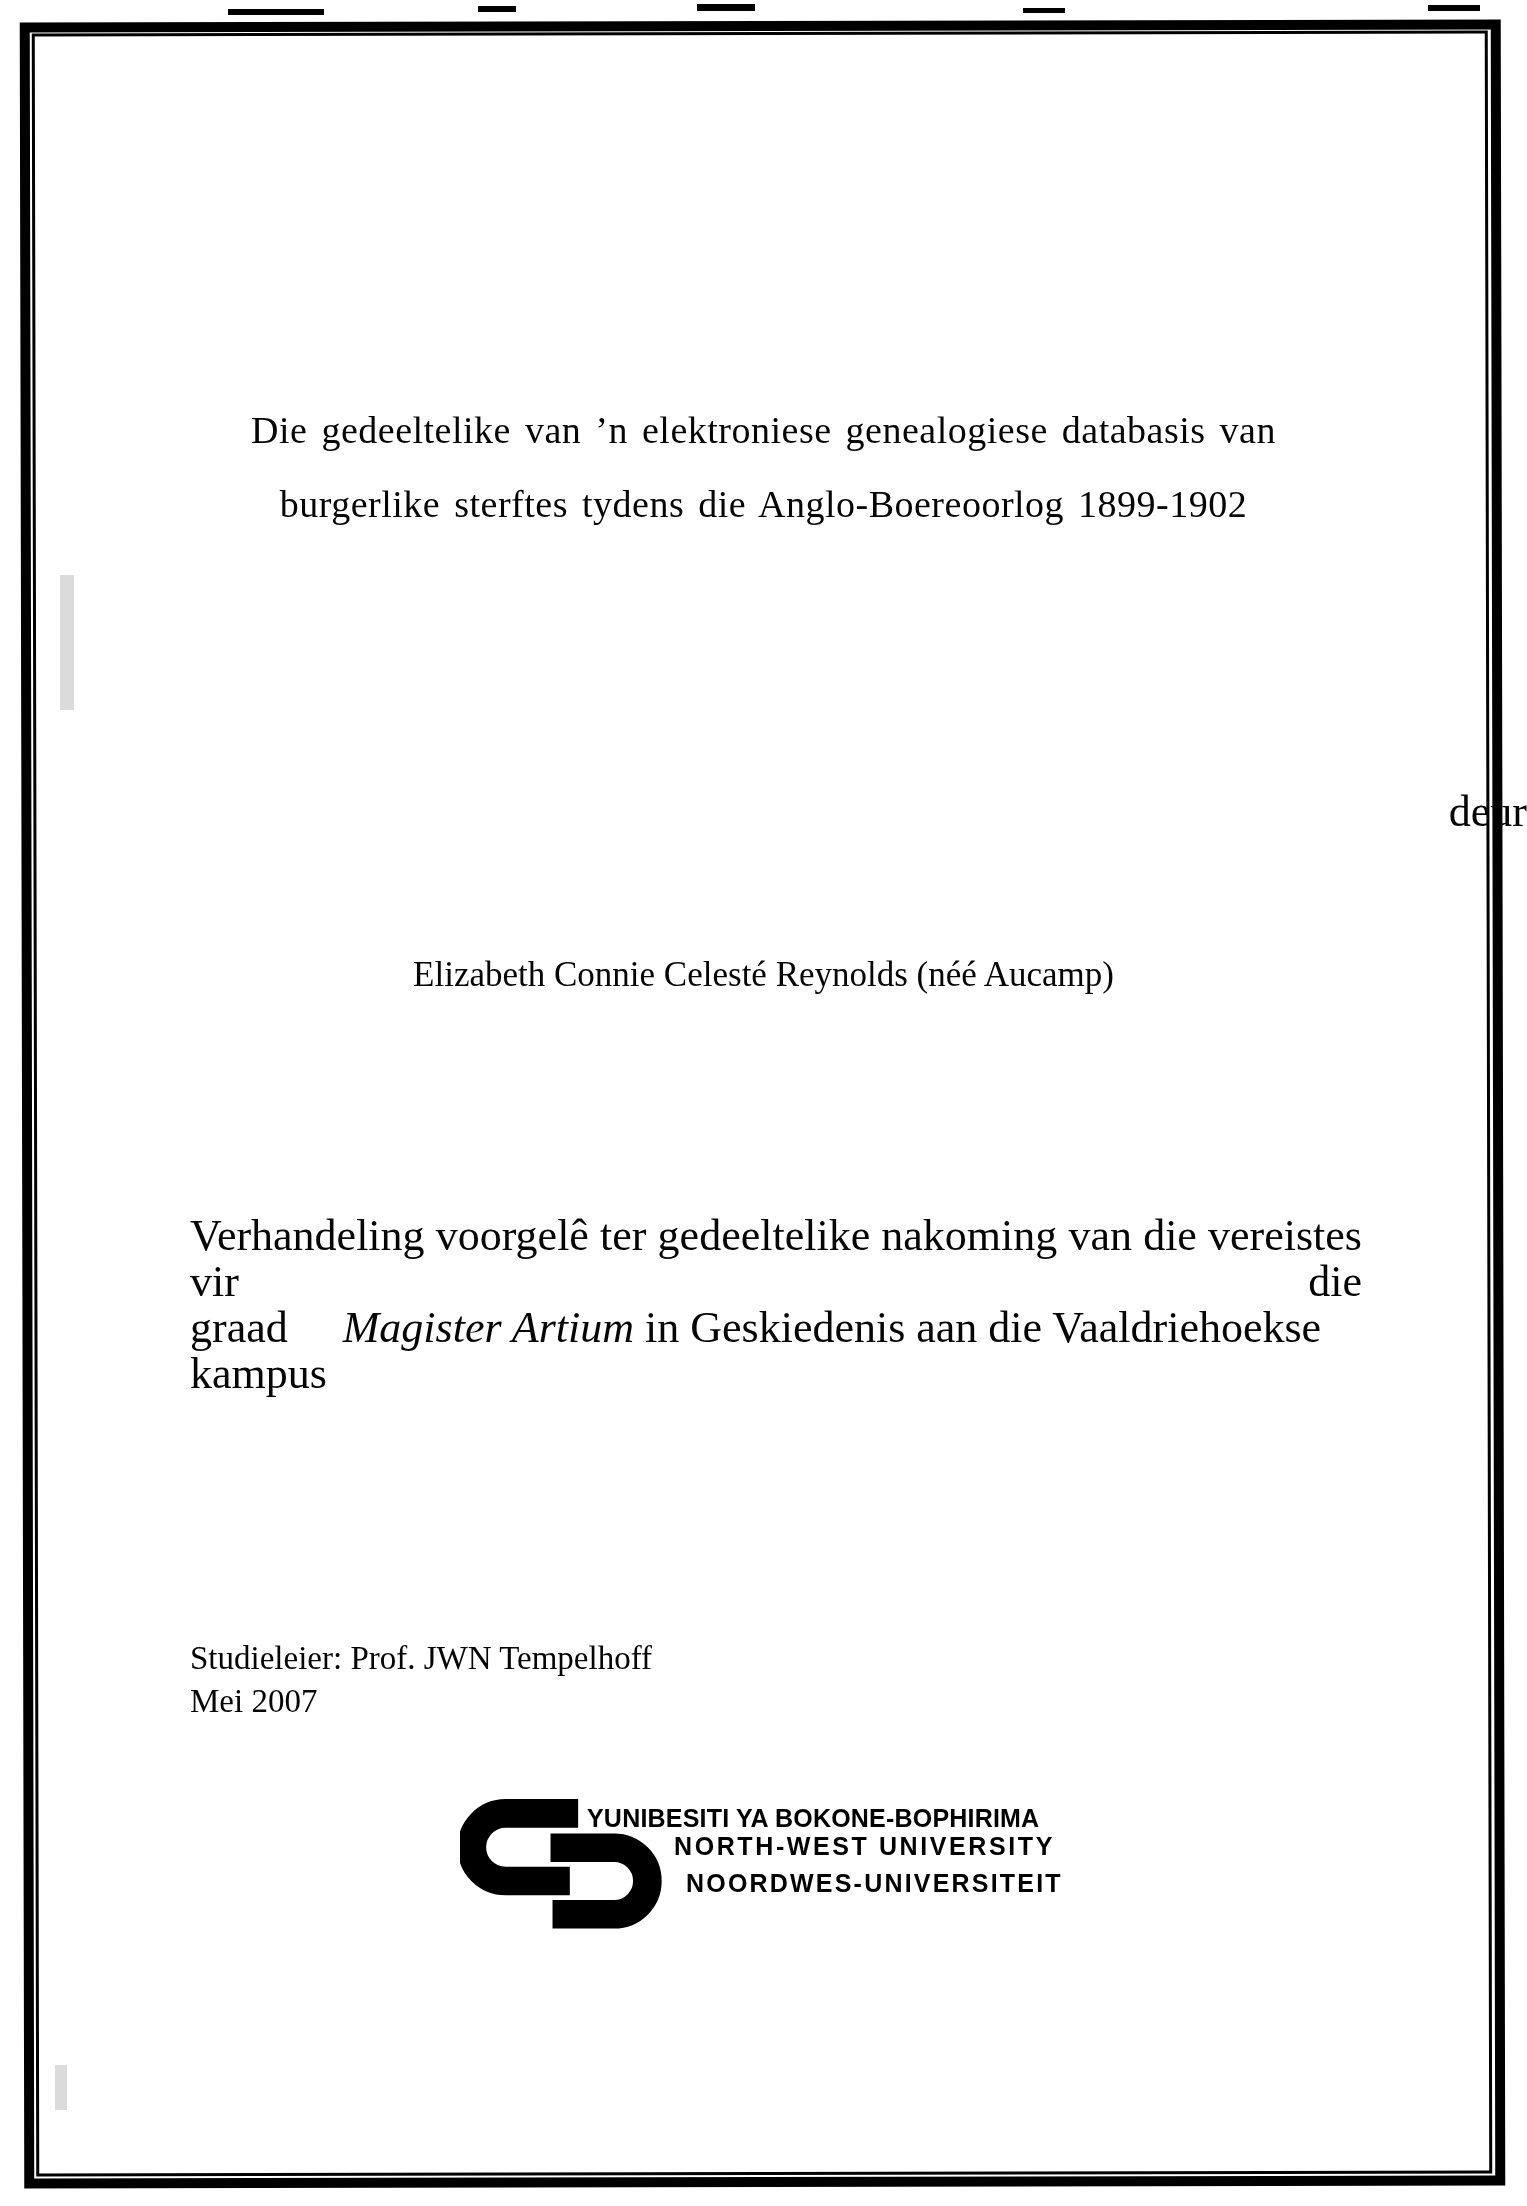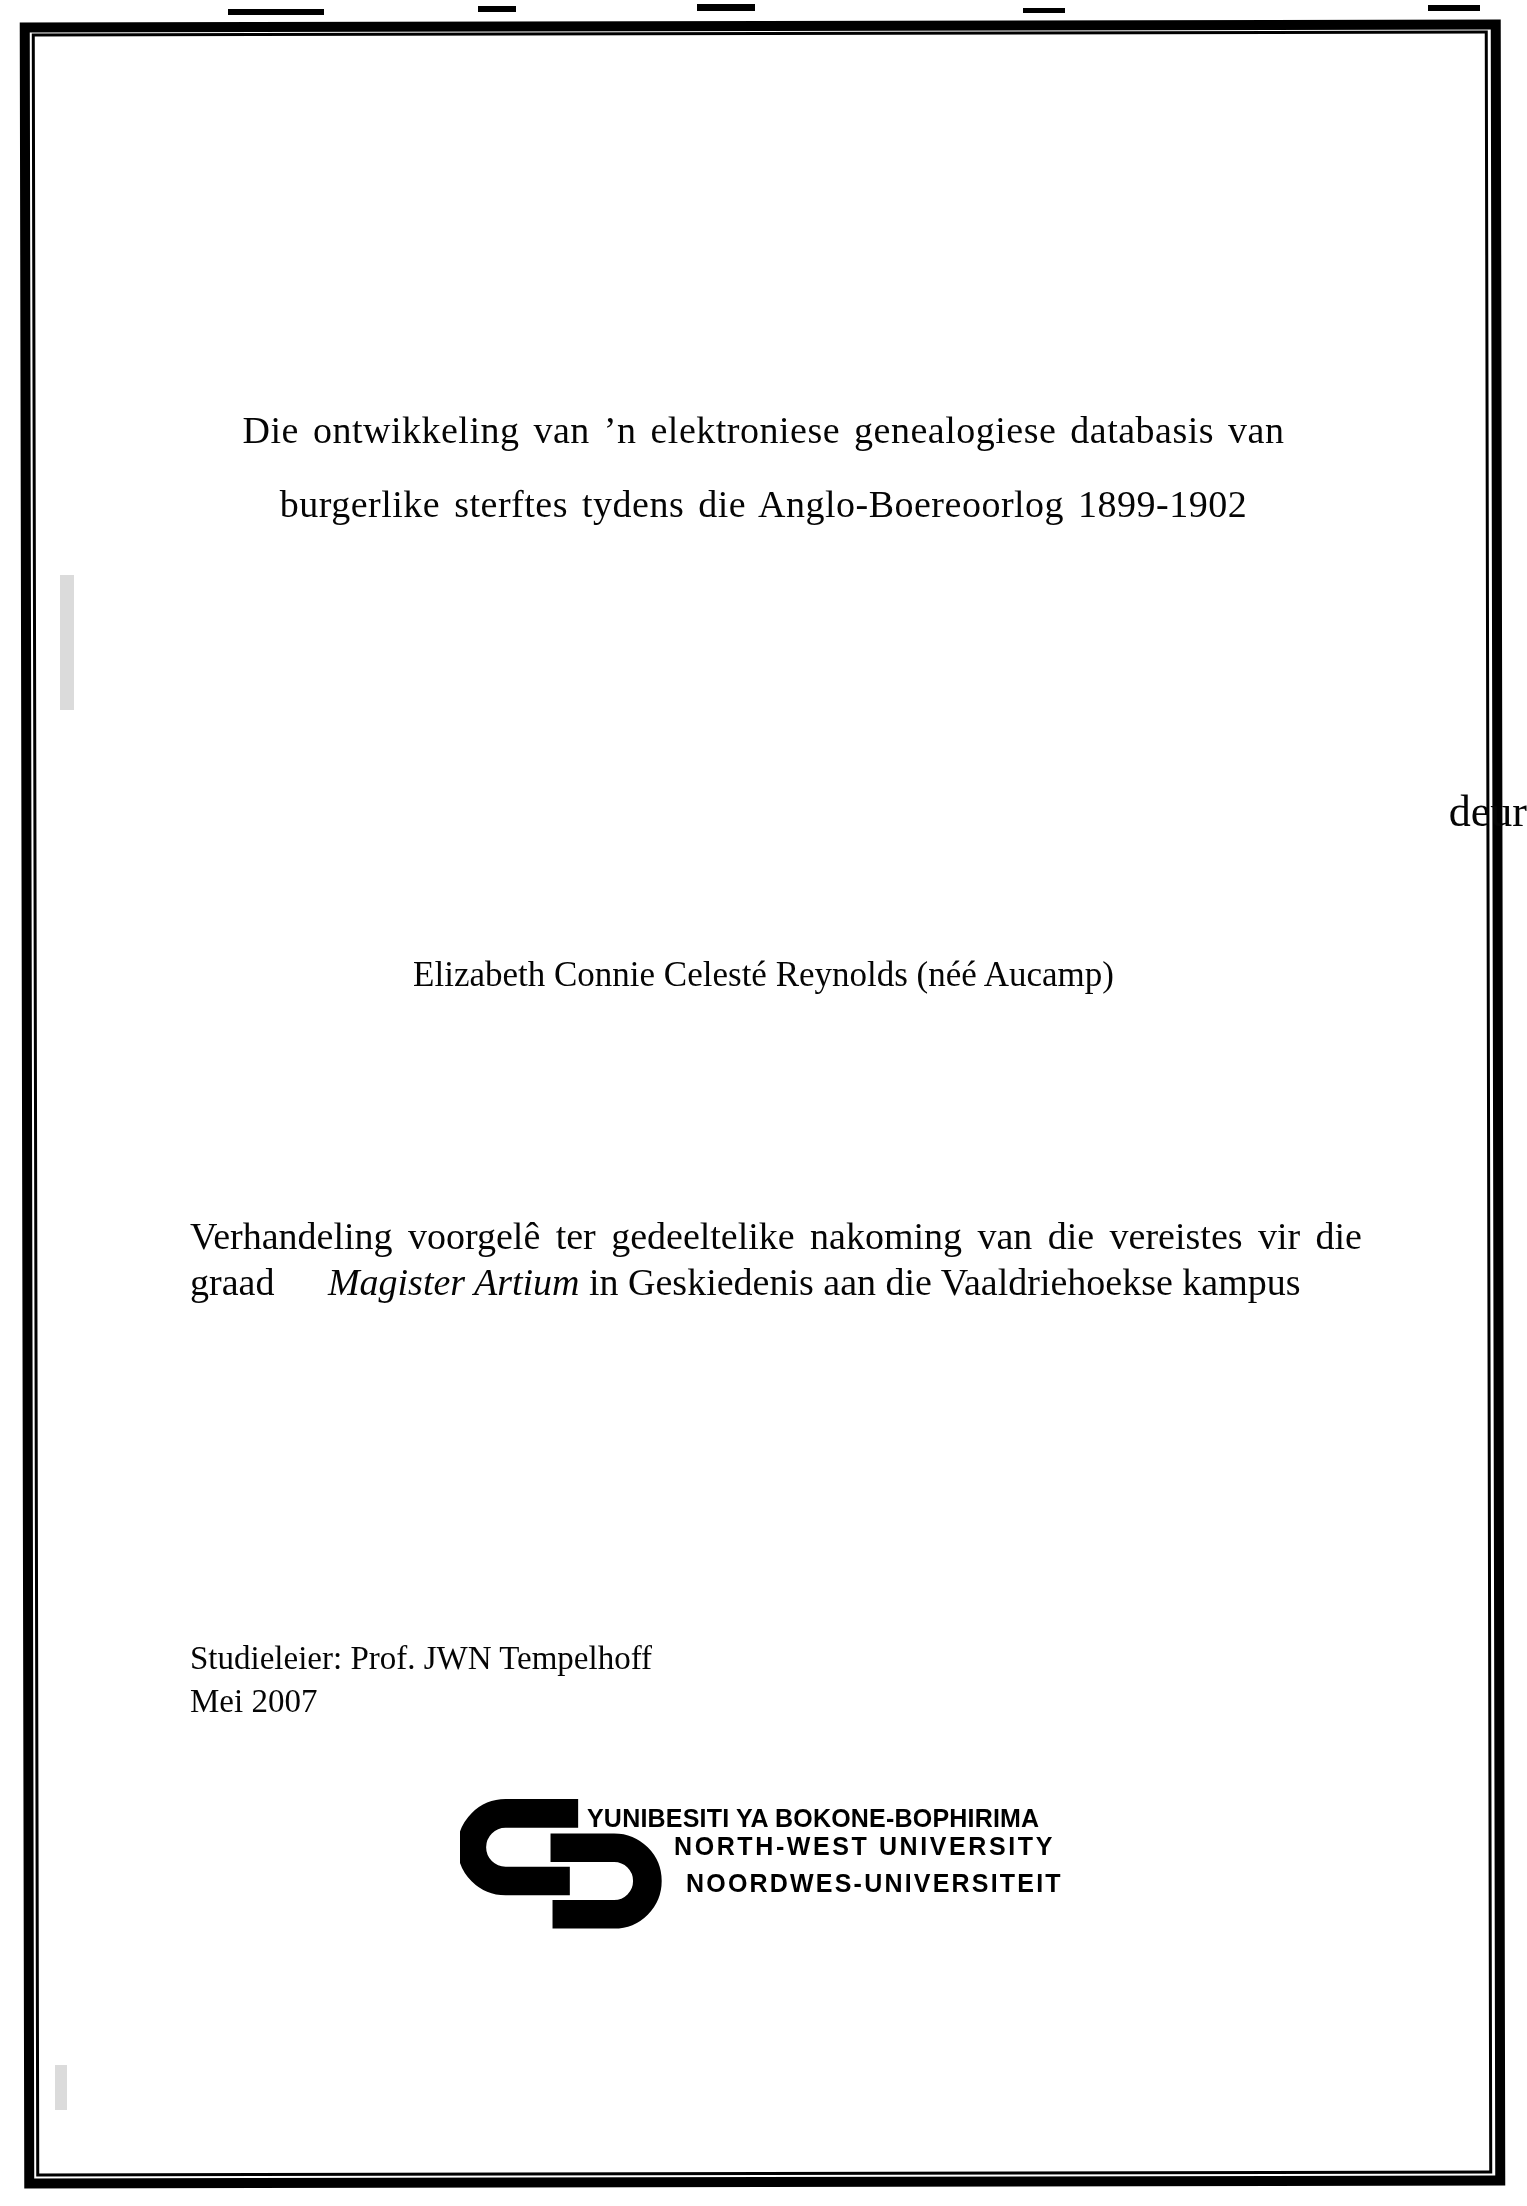--- a/index.html
+++ b/index.html
@@ -45,21 +45,21 @@
   }
   .author-line {
     position: absolute;
     left: 0; top: 954px; width: 100%;
     text-align: center;
     font-size: 35px; line-height: 42px;
   }
   .statement {
     position: absolute;
     left: 190px; top: 1213px; width: 1172px;
-    font-size: 38px; line-height: 46px;
+    font-size: 44px; line-height: 46px;
   }
   .statement .just { text-align: justify; text-align-last: justify; }
   .statement .it { font-style: italic; margin-left: 44px; }
   .supervisor-block {
     position: absolute;
     left: 190px; top: 1637px;
     font-size: 33px; line-height: 43px;
   }
   .logo-block {
     position: absolute;
@@ -89,21 +89,21 @@
   <div class="artifact" style="left:1023px; top:8px; width:42px; height:5px;"></div>
   <div class="artifact" style="left:1428px; top:5px; width:52px; height:6px;"></div>
   <div class="smudge" style="left:60px;  top:575px; width:14px; height:135px;"></div>
   <div class="smudge" style="left:55px;  top:2065px; width:12px; height:45px;"></div>
 
   <div class="frame-outer">
     <div class="frame-inner"></div>
   </div>
 
   <div class="title-block">
-    <div>Die ontwikkeling van ’n elektroniese genealogiese databasis van</div>
+    <div>Die gedeeltelike van ’n elektroniese genealogiese databasis van</div>
     <div>burgerlike sterftes tydens die Anglo-Boereoorlog 1899-1902</div>
   </div>
 
   <div class="byline">deur</div>
 
   <div class="author-line">Elizabeth Connie Celesté Reynolds (néé Aucamp)</div>
 
   <div class="statement">
     <div class="just">Verhandeling voorgelê ter gedeeltelike nakoming van die vereistes vir die</div>
     <div><span>graad </span><span class="it">Magister Artium</span><span> in Geskiedenis aan die Vaaldriehoekse kampus</span></div>

